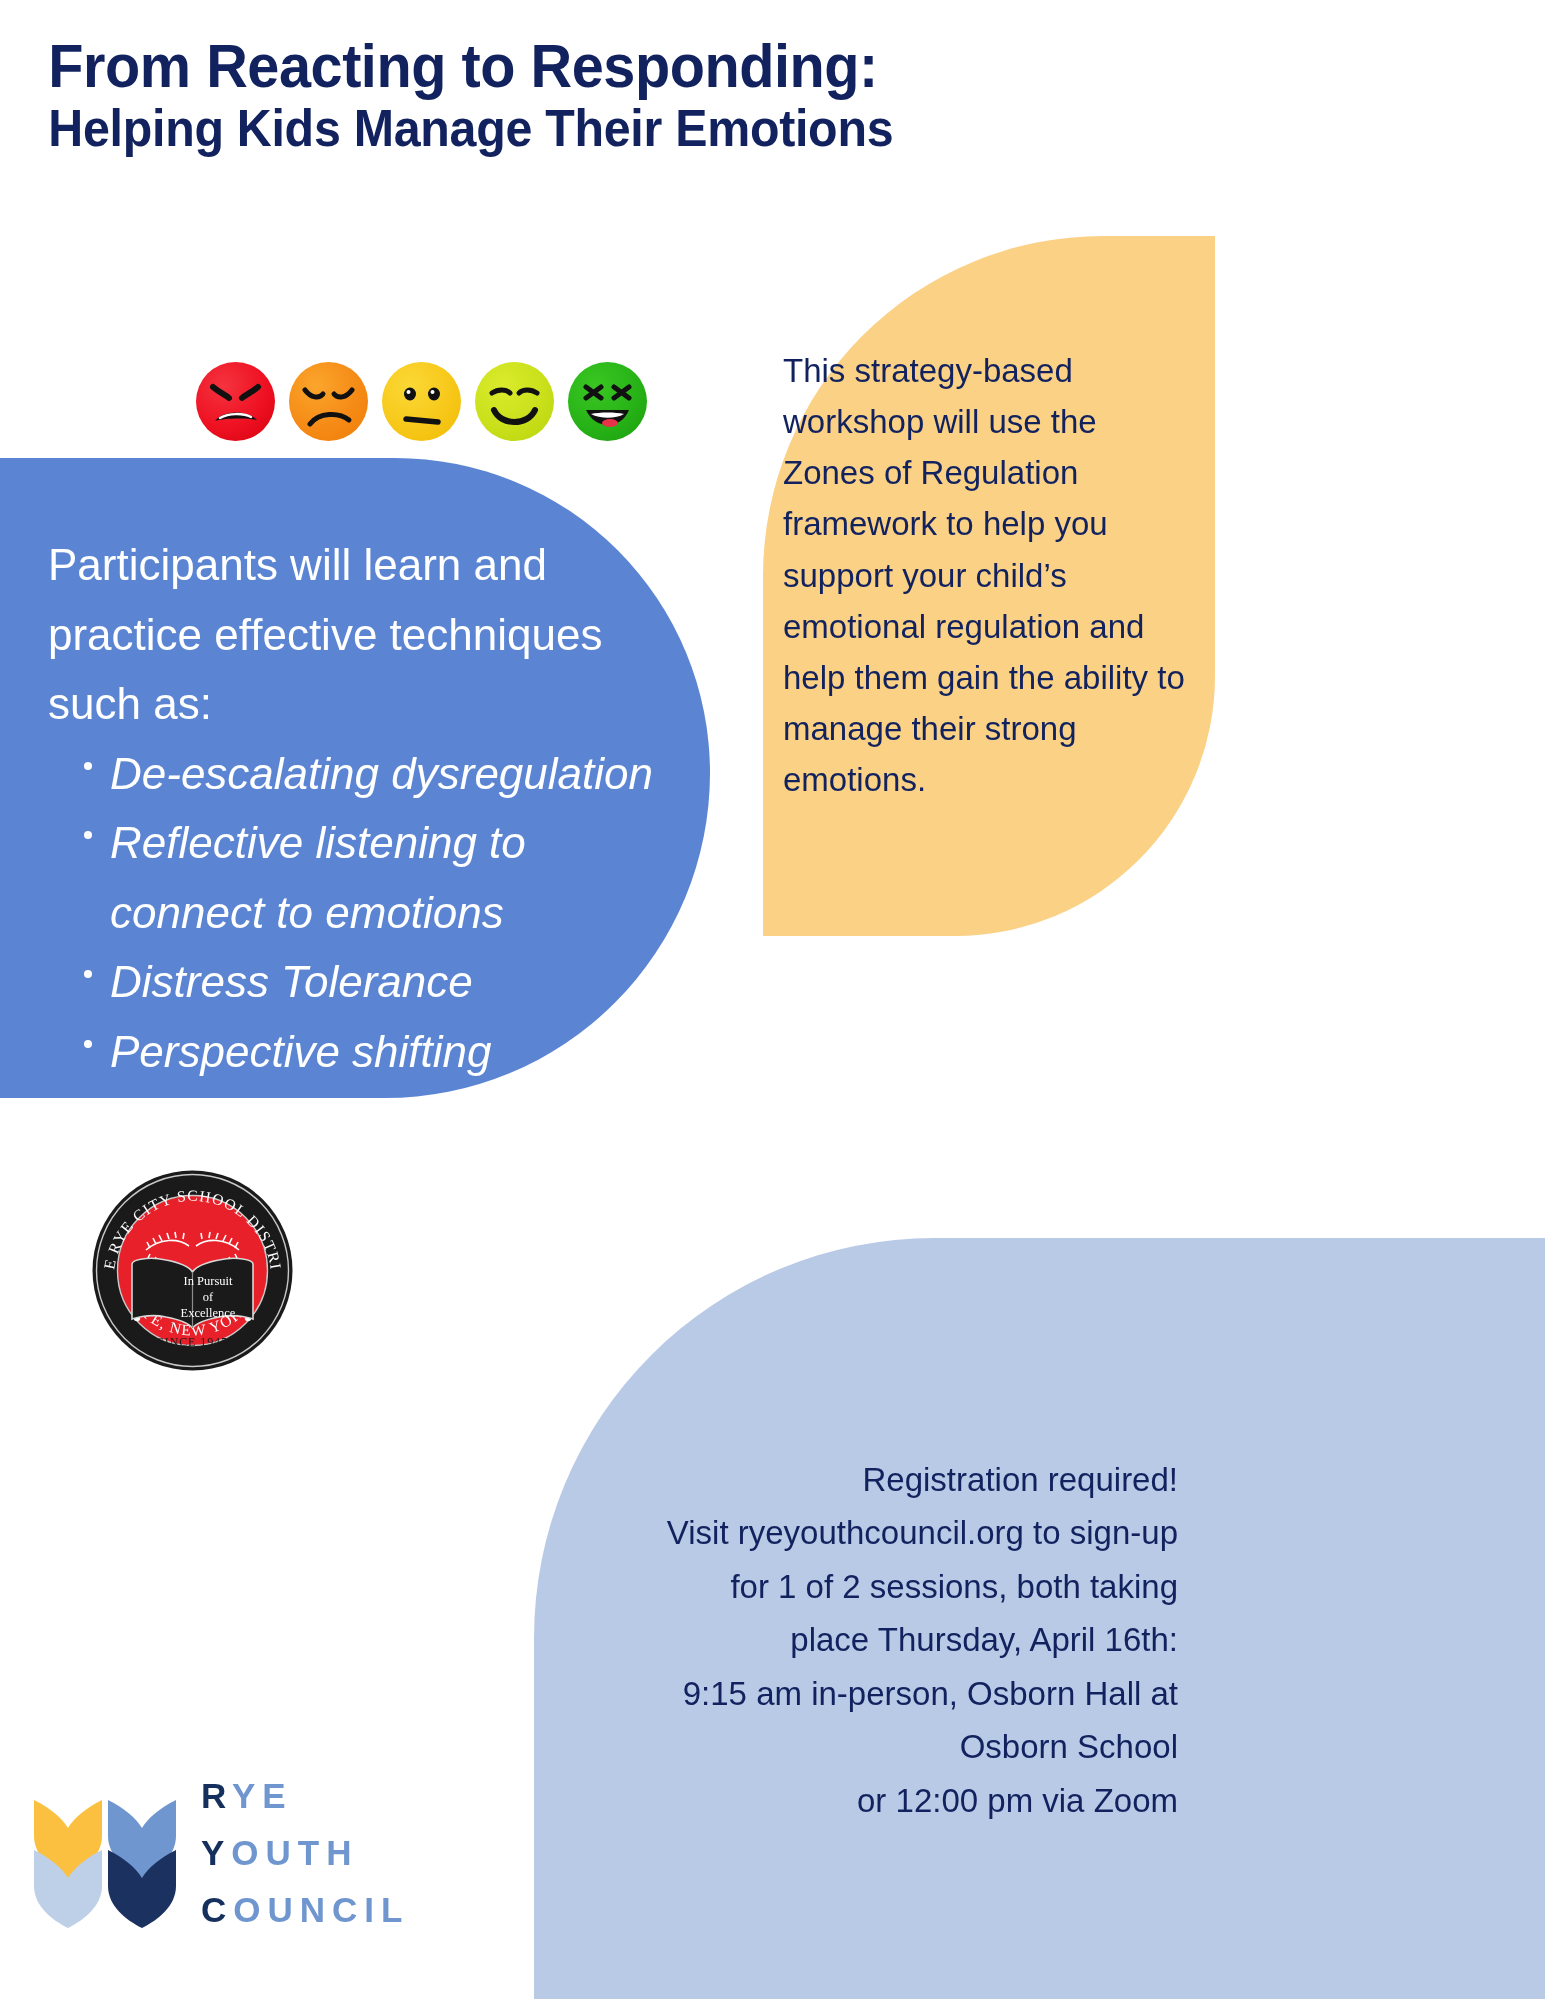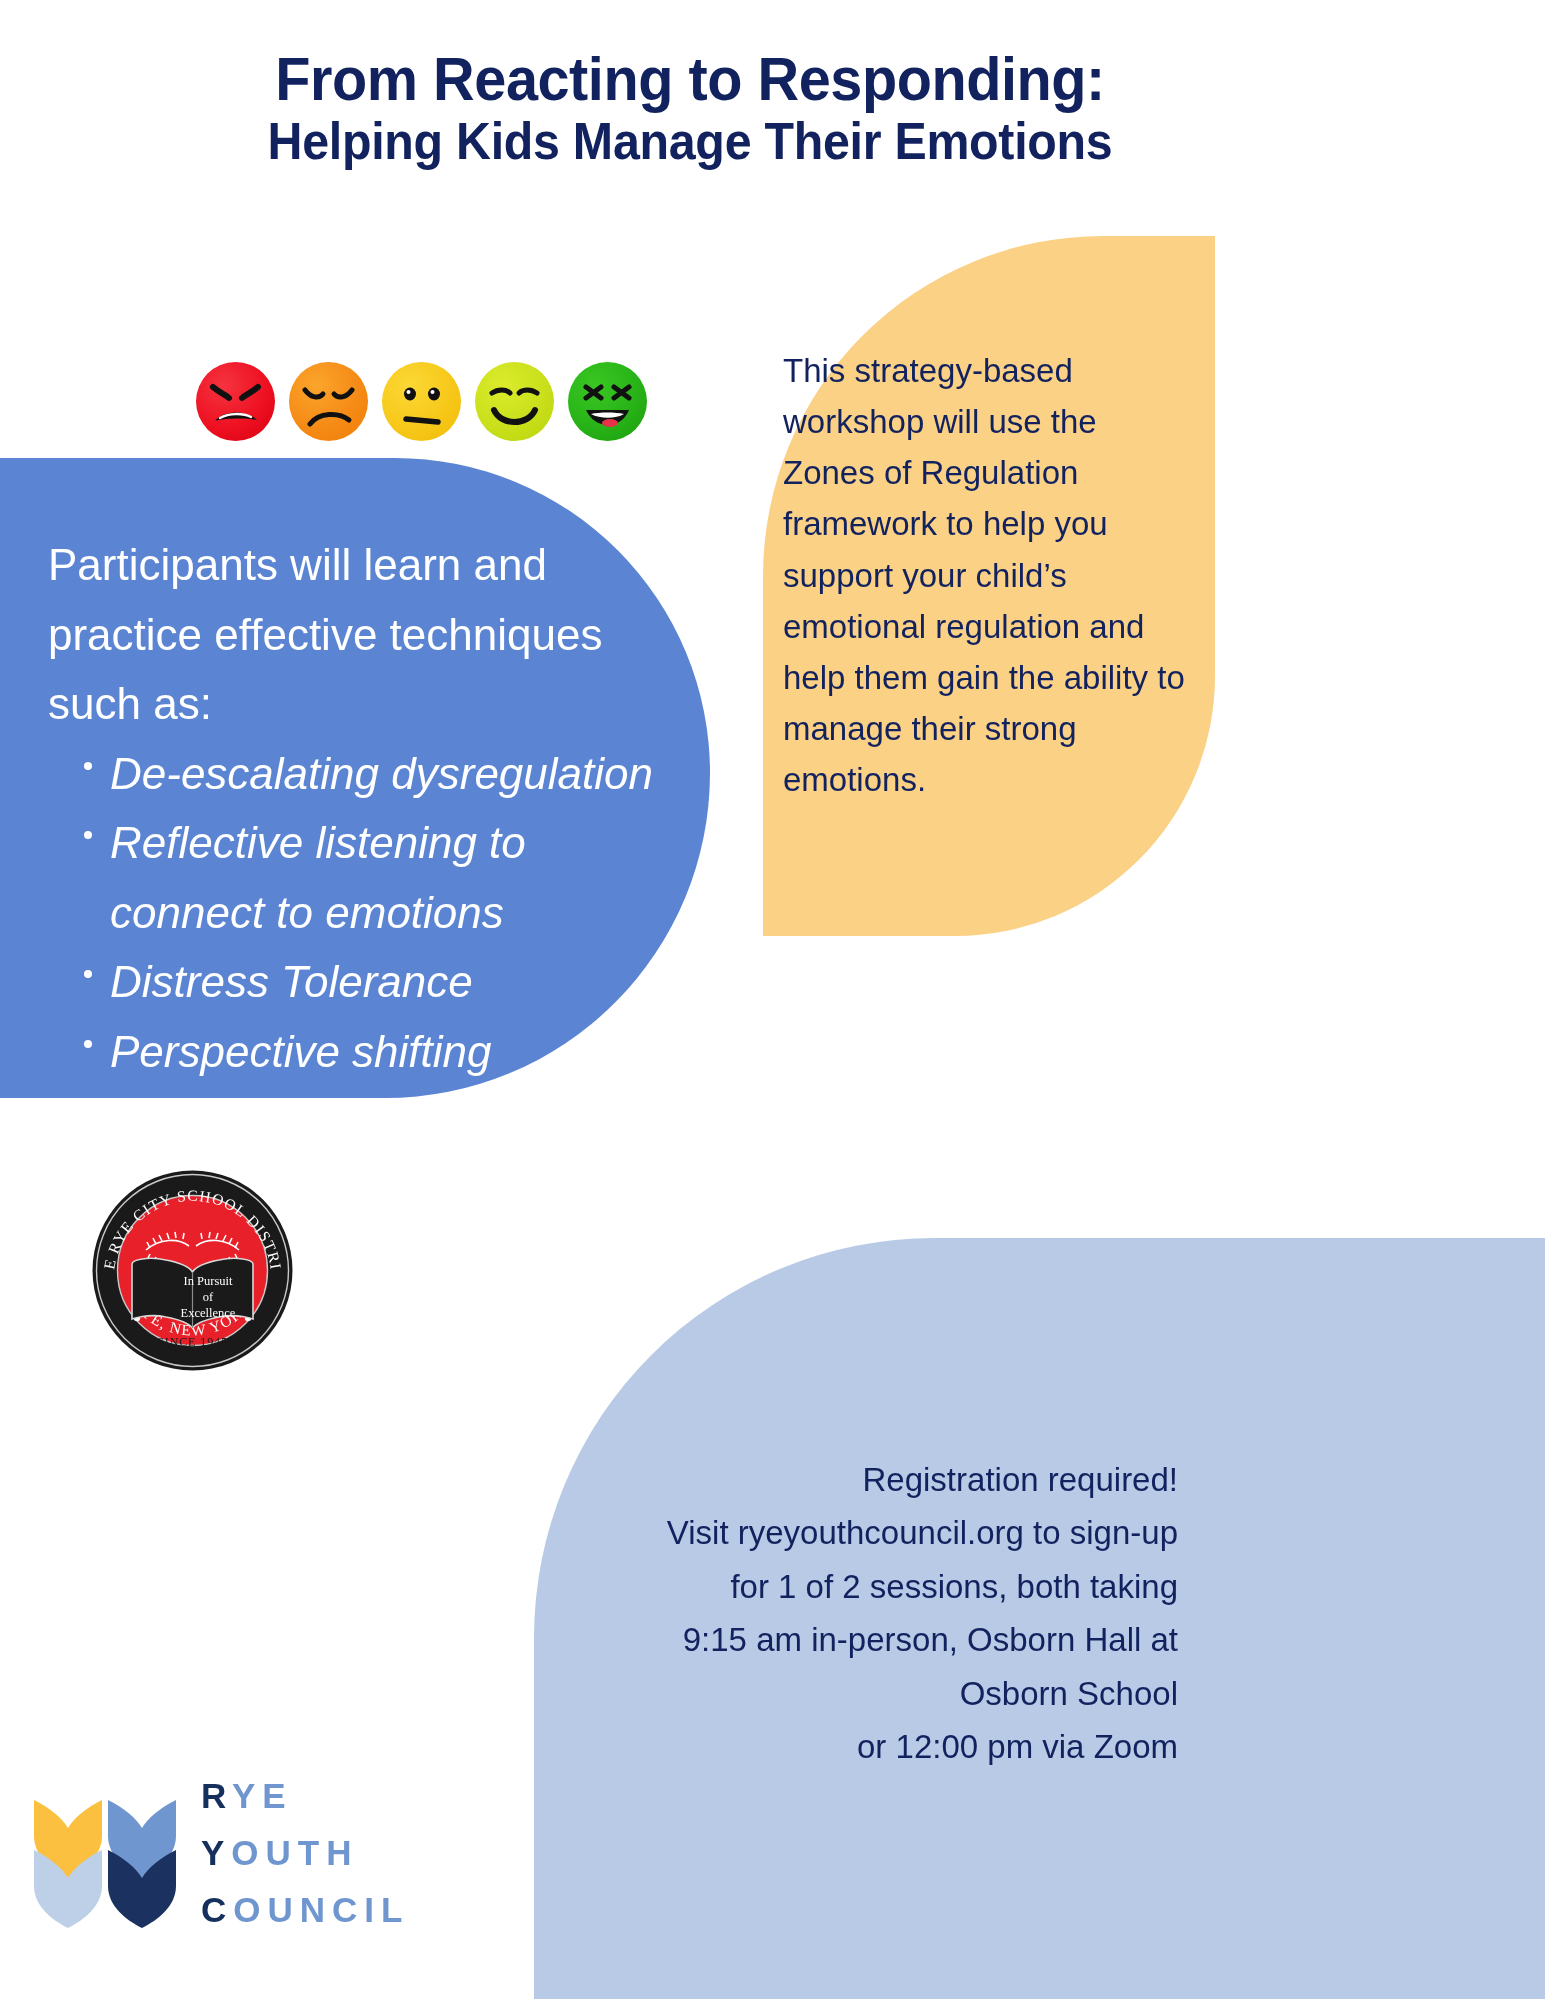--- a/index.html
+++ b/index.html
@@ -12,24 +12,24 @@
     height: 1999px;
     position: relative;
     overflow: hidden;
     font-family: "Liberation Sans", sans-serif;
     -webkit-font-smoothing: antialiased;
   }
 
   
   .title-block {
     position: absolute;
-    top: 46px;
+    top: 33px;
     left: 0;
     width: 1380px;
-    text-align: center;
+    text-align: left;
     color: #11225e;
   }
   .title-line1 {
     font-size: 62px;
     font-weight: 700;
     letter-spacing: -0.5px;
     line-height: 1.05;
     transform: scaleX(0.93);
     white-space: nowrap;
   }
@@ -229,20 +229,21 @@
     <li>Perspective shifting</li>
     <li>Breathwork to regulate the nervous system</li>
   </ul>
 </div>
 
 <div class="lightblue-blob"></div>
 <div class="lightblue-text">
   <div>Registration required!</div>
   <div><span>Visit </span><span class="link">ryeyouthcouncil.org</span><span> to sign-up</span></div>
   <div>for 1 of 2 sessions, both taking</div>
+  <div>place Thursday, April 16th:</div>
   <div>9:15 am in-person, Osborn Hall at</div>
   <div>Osborn School</div>
   <div>or 12:00 pm via Zoom</div>
 </div>
 
 <div class="seal">
   <svg viewBox="0 0 205 205" width="205" height="205">
     <defs>
       <path id="arcTop" d="M 24,103 A 79,79 0 0 1 181,103" fill="none"></path>
       <path id="arcBot" d="M 30,103 A 73,73 0 0 0 175,103" fill="none"></path>

